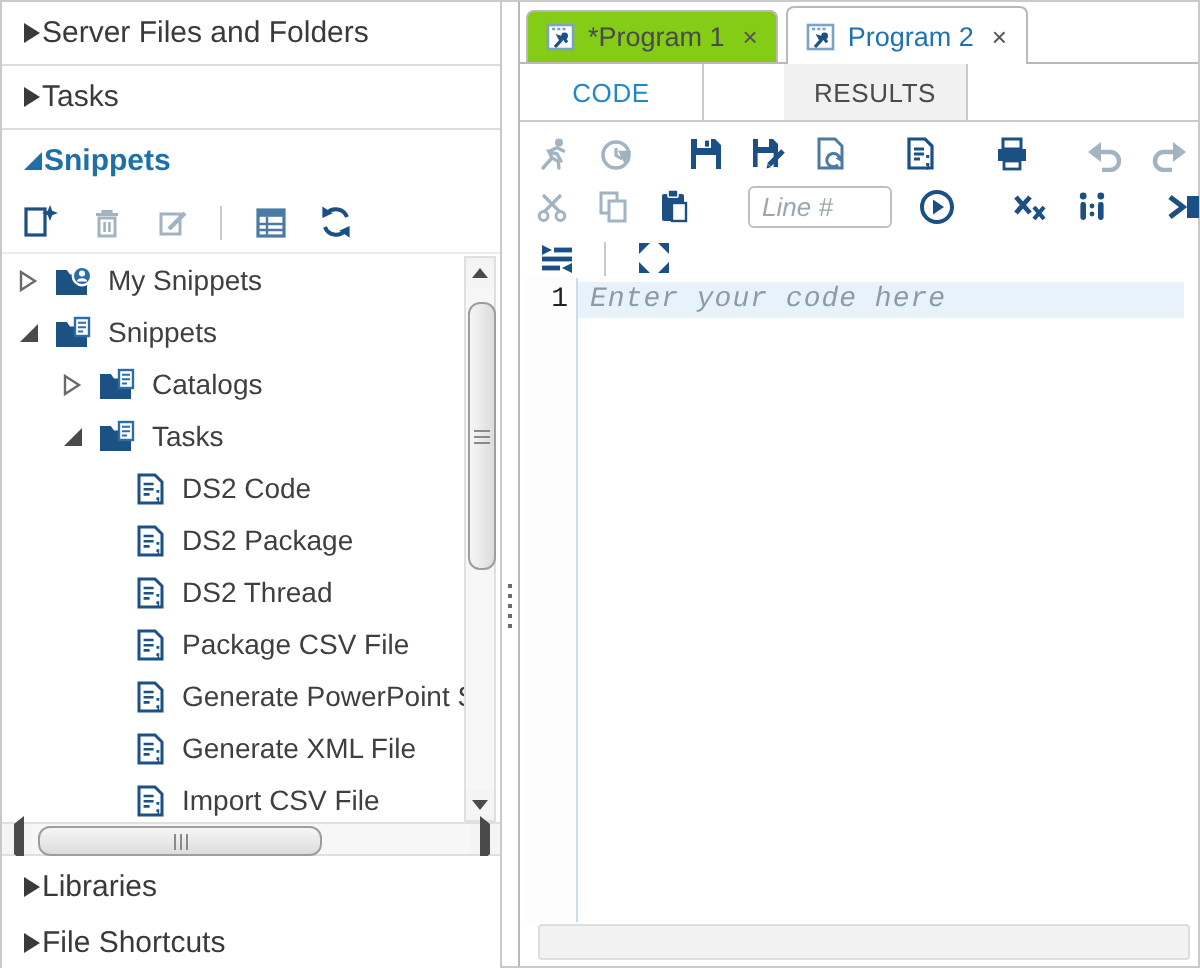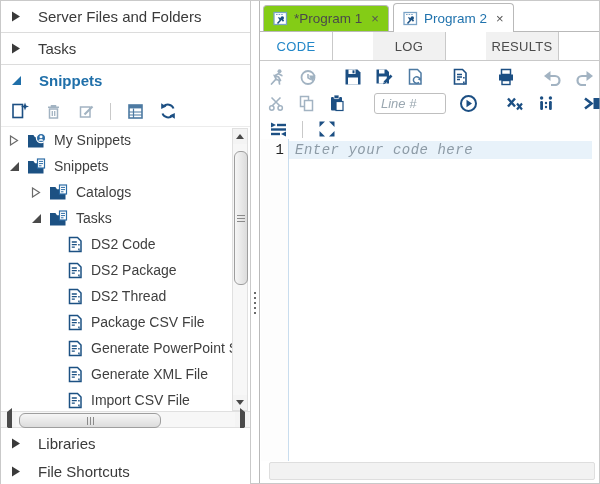--- a/index.html
+++ b/index.html
@@ -4,21 +4,21 @@
 <style>
   html,body{margin:0;padding:0;}
   body{
     width:600px;height:484px;position:relative;overflow:hidden;
     font-family:"Liberation Sans",sans-serif;background:#fff;color:#3d3d3d;
   }
   .app{position:absolute;inset:0;border:1px solid #c9c9c9;box-sizing:border-box;}
 
   
   .sidebar{position:absolute;left:0;top:0;width:250px;height:482px;border-right:1px solid #c9c9c9;box-sizing:border-box;background:#fff;}
-  .sec{height:31px;display:flex;align-items:center;gap:17px;padding-left:10px;border-bottom:1px solid #dcdcdc;font-size:15px;color:#3a3a3a;cursor:pointer;background:#fff;}
+  .sec{height:31px;display:flex;align-items:center;gap:0;padding-left:10px;border-bottom:1px solid #dcdcdc;font-size:15px;color:#3a3a3a;cursor:pointer;background:#fff;}
   .sec svg{flex:0 0 auto;}
   .sec.expanded{color:#1f6fa9;font-weight:bold;border-bottom:none;}
 
   
   .snip-toolbar{height:30px;display:flex;align-items:center;gap:13px;padding-left:9px;border-bottom:1px solid #ececec;}
   .tbtn{display:inline-flex;align-items:center;justify-content:center;width:20px;height:20px;cursor:pointer;background:none;border:none;padding:0;}
   .vsep{width:1px;height:17px;background:#c9c9c9;margin:0 1px;}
   .navy{color:#1c4f83;}
   .steel{color:#4d7aa2;}
   .dis{color:#a2b3c2;}
@@ -374,21 +374,20 @@
           <circle cx="9.3" cy="7" r="1.7" fill="#1c5183"></circle>
           <path d="M4.5 12.5 L7.5 9.2 L6.5 7.4 L9 8.2 L10.5 10.2" fill="none" stroke="#1c5183" stroke-width="1.6"></path>
         </svg>
         <span>Program 2</span>
         <span class="tab-close">×</span>
       </div>
     </div>
 
     <div class="subtabs">
       <div class="subtab active">CODE</div>
-      <div class="subtab">LOG</div>
       <div class="subtab">RESULTS</div>
       <div class="subtab-fill"></div>
     </div>
 
     <div class="pg-toolbar">
 
       <div class="trow2">
         <button class="tbtn dis">
           <svg width="18" height="18" viewBox="0 0 18 18">
             <circle cx="11.5" cy="3.3" r="2" fill="currentColor"></circle>

